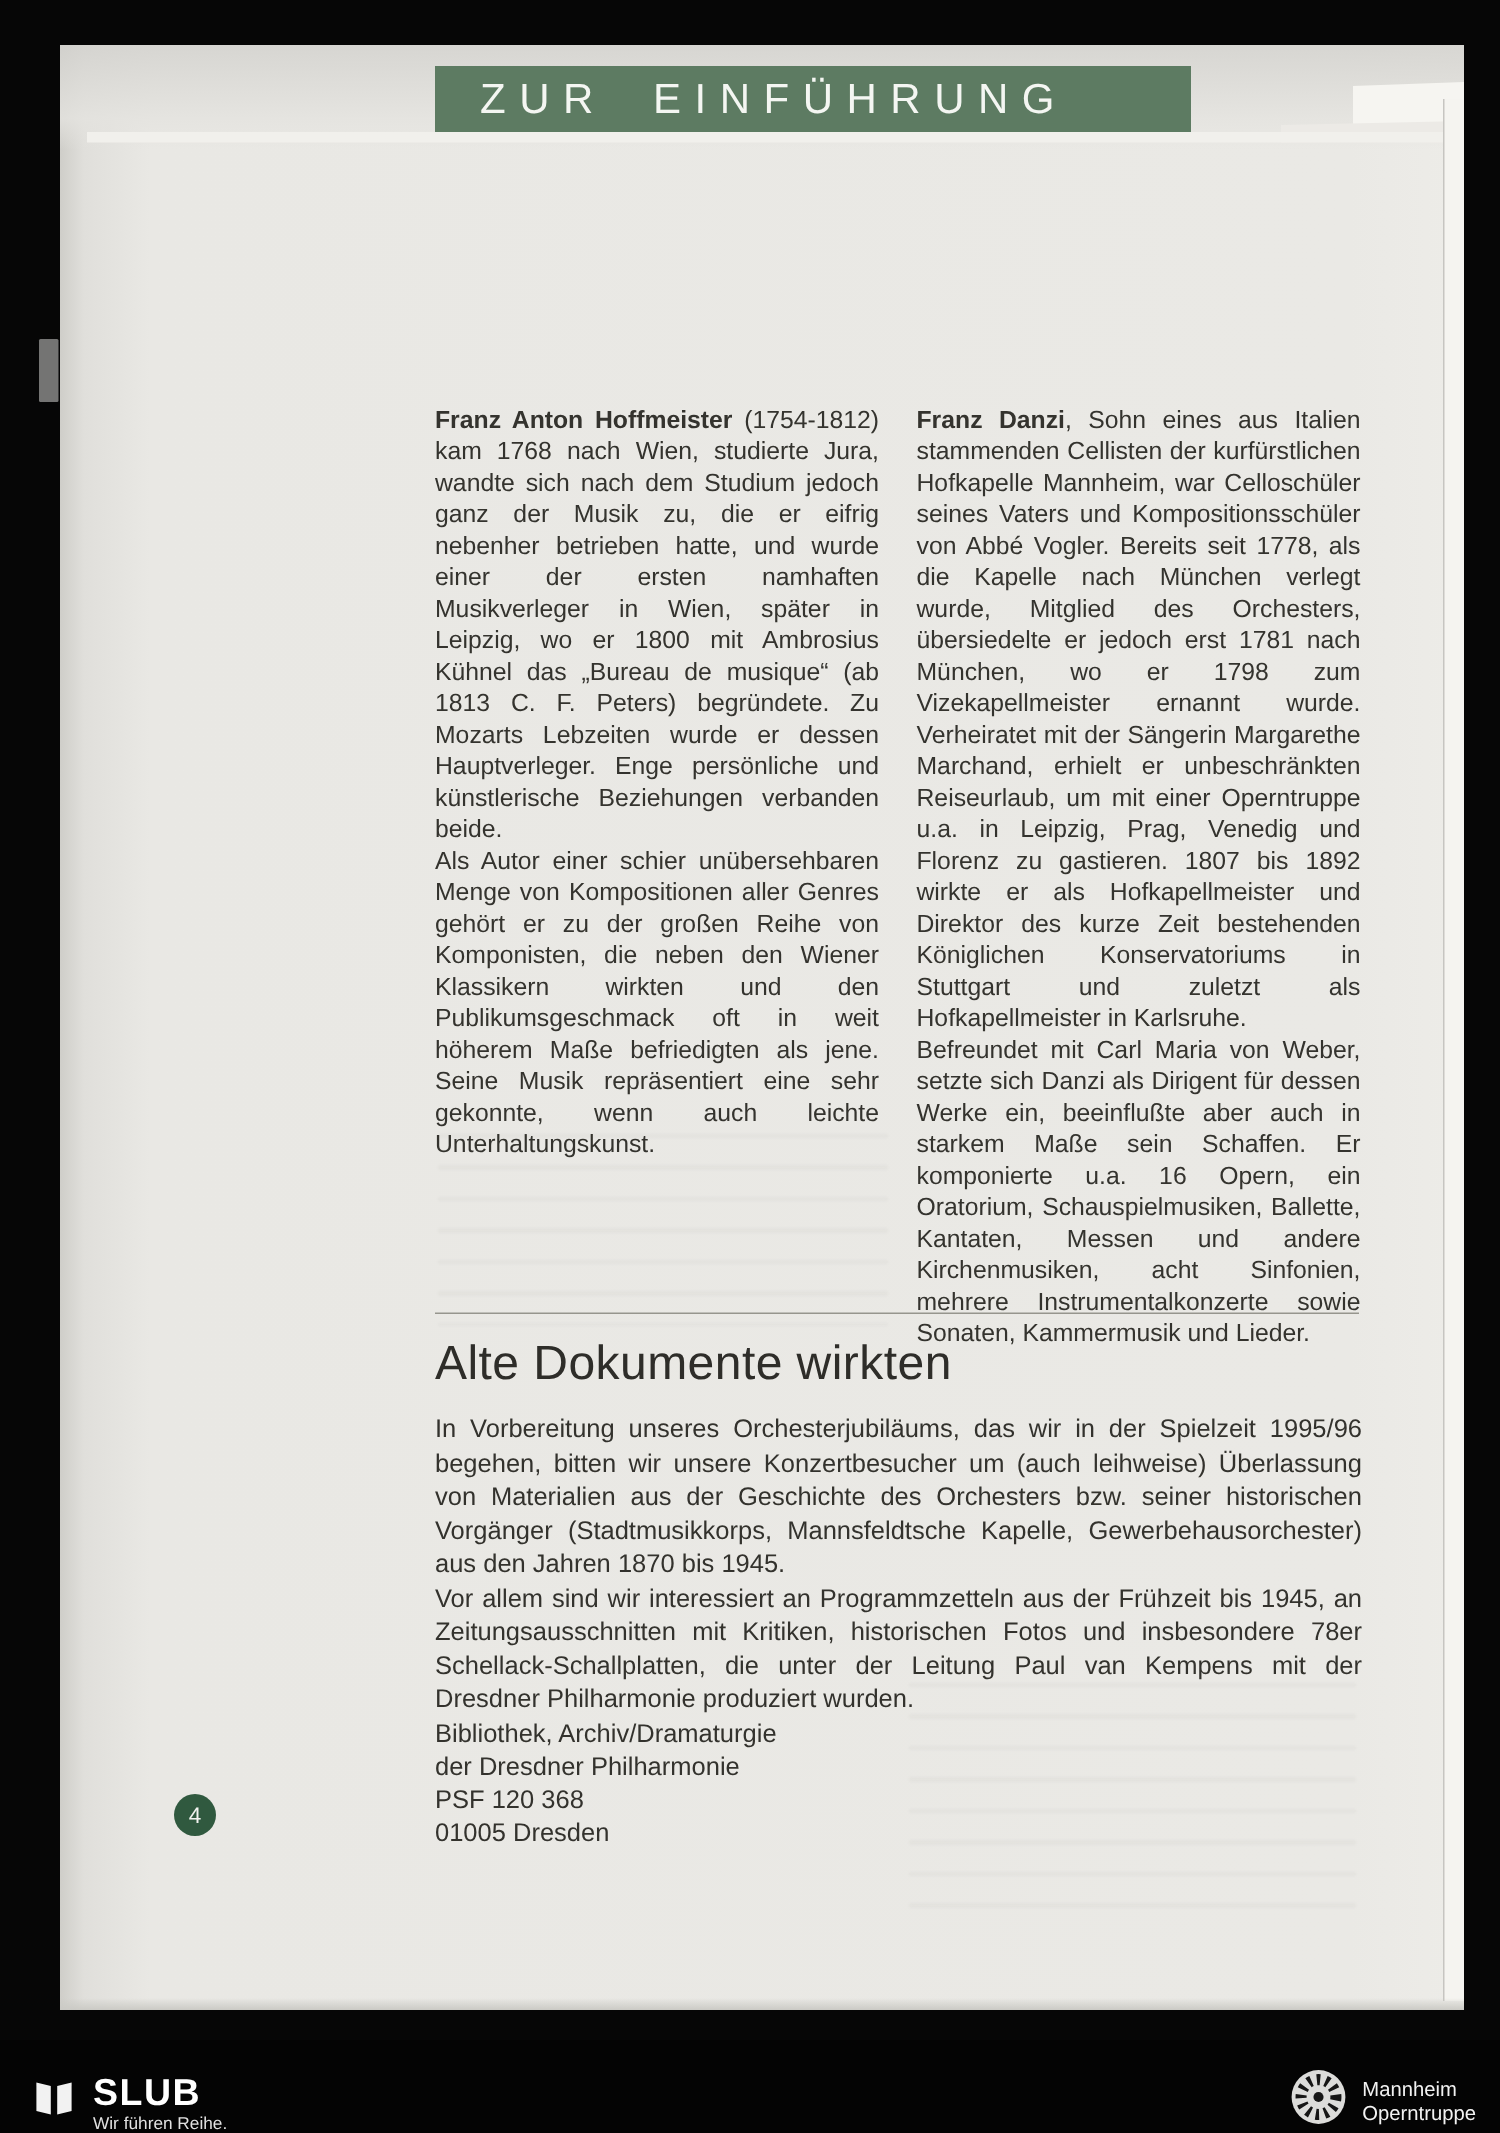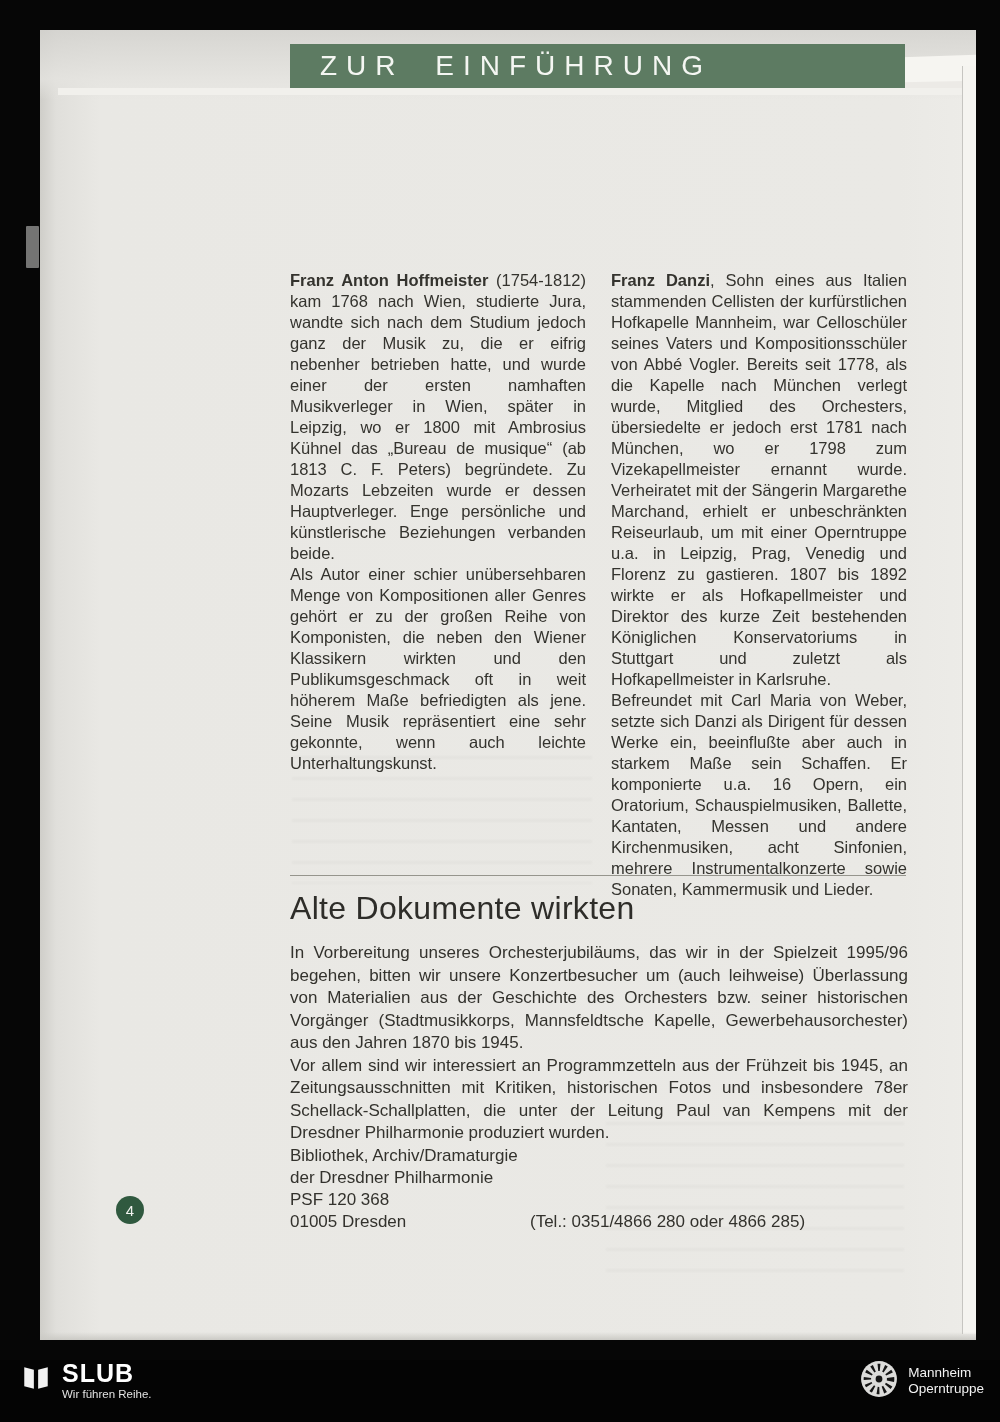--- a/index.html
+++ b/index.html
@@ -45,21 +45,21 @@
   .ghost {
     position:absolute; pointer-events:none;
     background:repeating-linear-gradient(180deg, rgba(100,100,92,.14) 0 3px, rgba(0,0,0,0) 3px 21px);
     opacity:.32; filter:blur(1px);
   }
   .g1 { left:252px; top:726px; width:300px; height:128px; }
   .g2 { left:566px; top:1092px; width:298px; height:162px; }
 
   
   .header-bar {
-    position:absolute; left:250px; top:14px; width:615px; height:44px;
+    position:absolute; left:250px; top:14px; width:504px; height:44px;
     background:#5d7b62;
     display:flex; align-items:center;
     padding-left:30px;
   }
   .header-bar span {
     color:#f4f6f2; font-size:28px; font-weight:400;
     letter-spacing:9px; word-spacing:14px; white-space:nowrap;
   }
 
   
@@ -94,21 +94,21 @@
     position:absolute; left:76px; top:1166px; width:28px; height:28px;
     border-radius:50%; background:#30593f;
     display:flex; align-items:center; justify-content:center;
   }
   .page-circle span { color:#f2f3f0; font-size:15px; }
 
   
   .footer {
     position:absolute; left:0; right:0; bottom:0; height:62px;
     background:#040404;
-    display:flex; align-items:flex-start; justify-content:space-between;
+    display:flex; align-items:flex-end; justify-content:space-between;
     padding:0 16px 0 20px;
   }
   .brand-left { display:flex; align-items:center; gap:10px; cursor:pointer; }
   .slub-text { display:flex; flex-direction:column; }
   .slub-name { color:#ffffff; font-size:25px; font-weight:bold; letter-spacing:1px; line-height:1.05; }
   .slub-tag  { color:#e2e2e2; font-size:11.5px; margin-top:2px; }
   .brand-right { display:flex; align-items:center; gap:10px; cursor:pointer; }
   .ph-text span { display:block; color:#f2f2f2; font-size:13.5px; line-height:16px; }
 </style>
 </head>
@@ -148,21 +148,20 @@
     <h1 class="heading">Alte Dokumente wirkten</h1>
 
     <div class="intro">
       <p class="just">In Vorbereitung unseres Orchesterjubiläums, das wir in der Spielzeit 1995/96 begehen, bitten wir unsere Konzertbesucher um (auch leihweise) Überlassung von Materialien aus der Geschichte des Orchesters bzw. seiner historischen Vorgänger (Stadtmusikkorps, Mannsfeldtsche Kapelle, Gewerbehausorchester) aus den Jahren 1870 bis 1945.</p>
       <p class="just">Vor allem sind wir interessiert an Programmzetteln aus der Frühzeit bis 1945, an Zeitungsausschnitten mit Kritiken, historischen Fotos und insbesondere 78er Schellack-Schallplatten, die unter der Leitung Paul van Kempens mit der Dresdner Philharmonie produziert wurden.</p>
       <div class="contact">
         <div>Bibliothek, Archiv/Dramaturgie</div>
         <div>der Dresdner Philharmonie</div>
         <div>PSF 120 368</div>
         <div>01005 Dresden</div>
-        <span class="tel">(Tel.: 0351/4866 280 oder 4866 285)</span>
       </div>
     </div>
 
     <div class="page-circle">
       <span>4</span>
     </div>
 
   </div>
 
   <footer class="footer">

